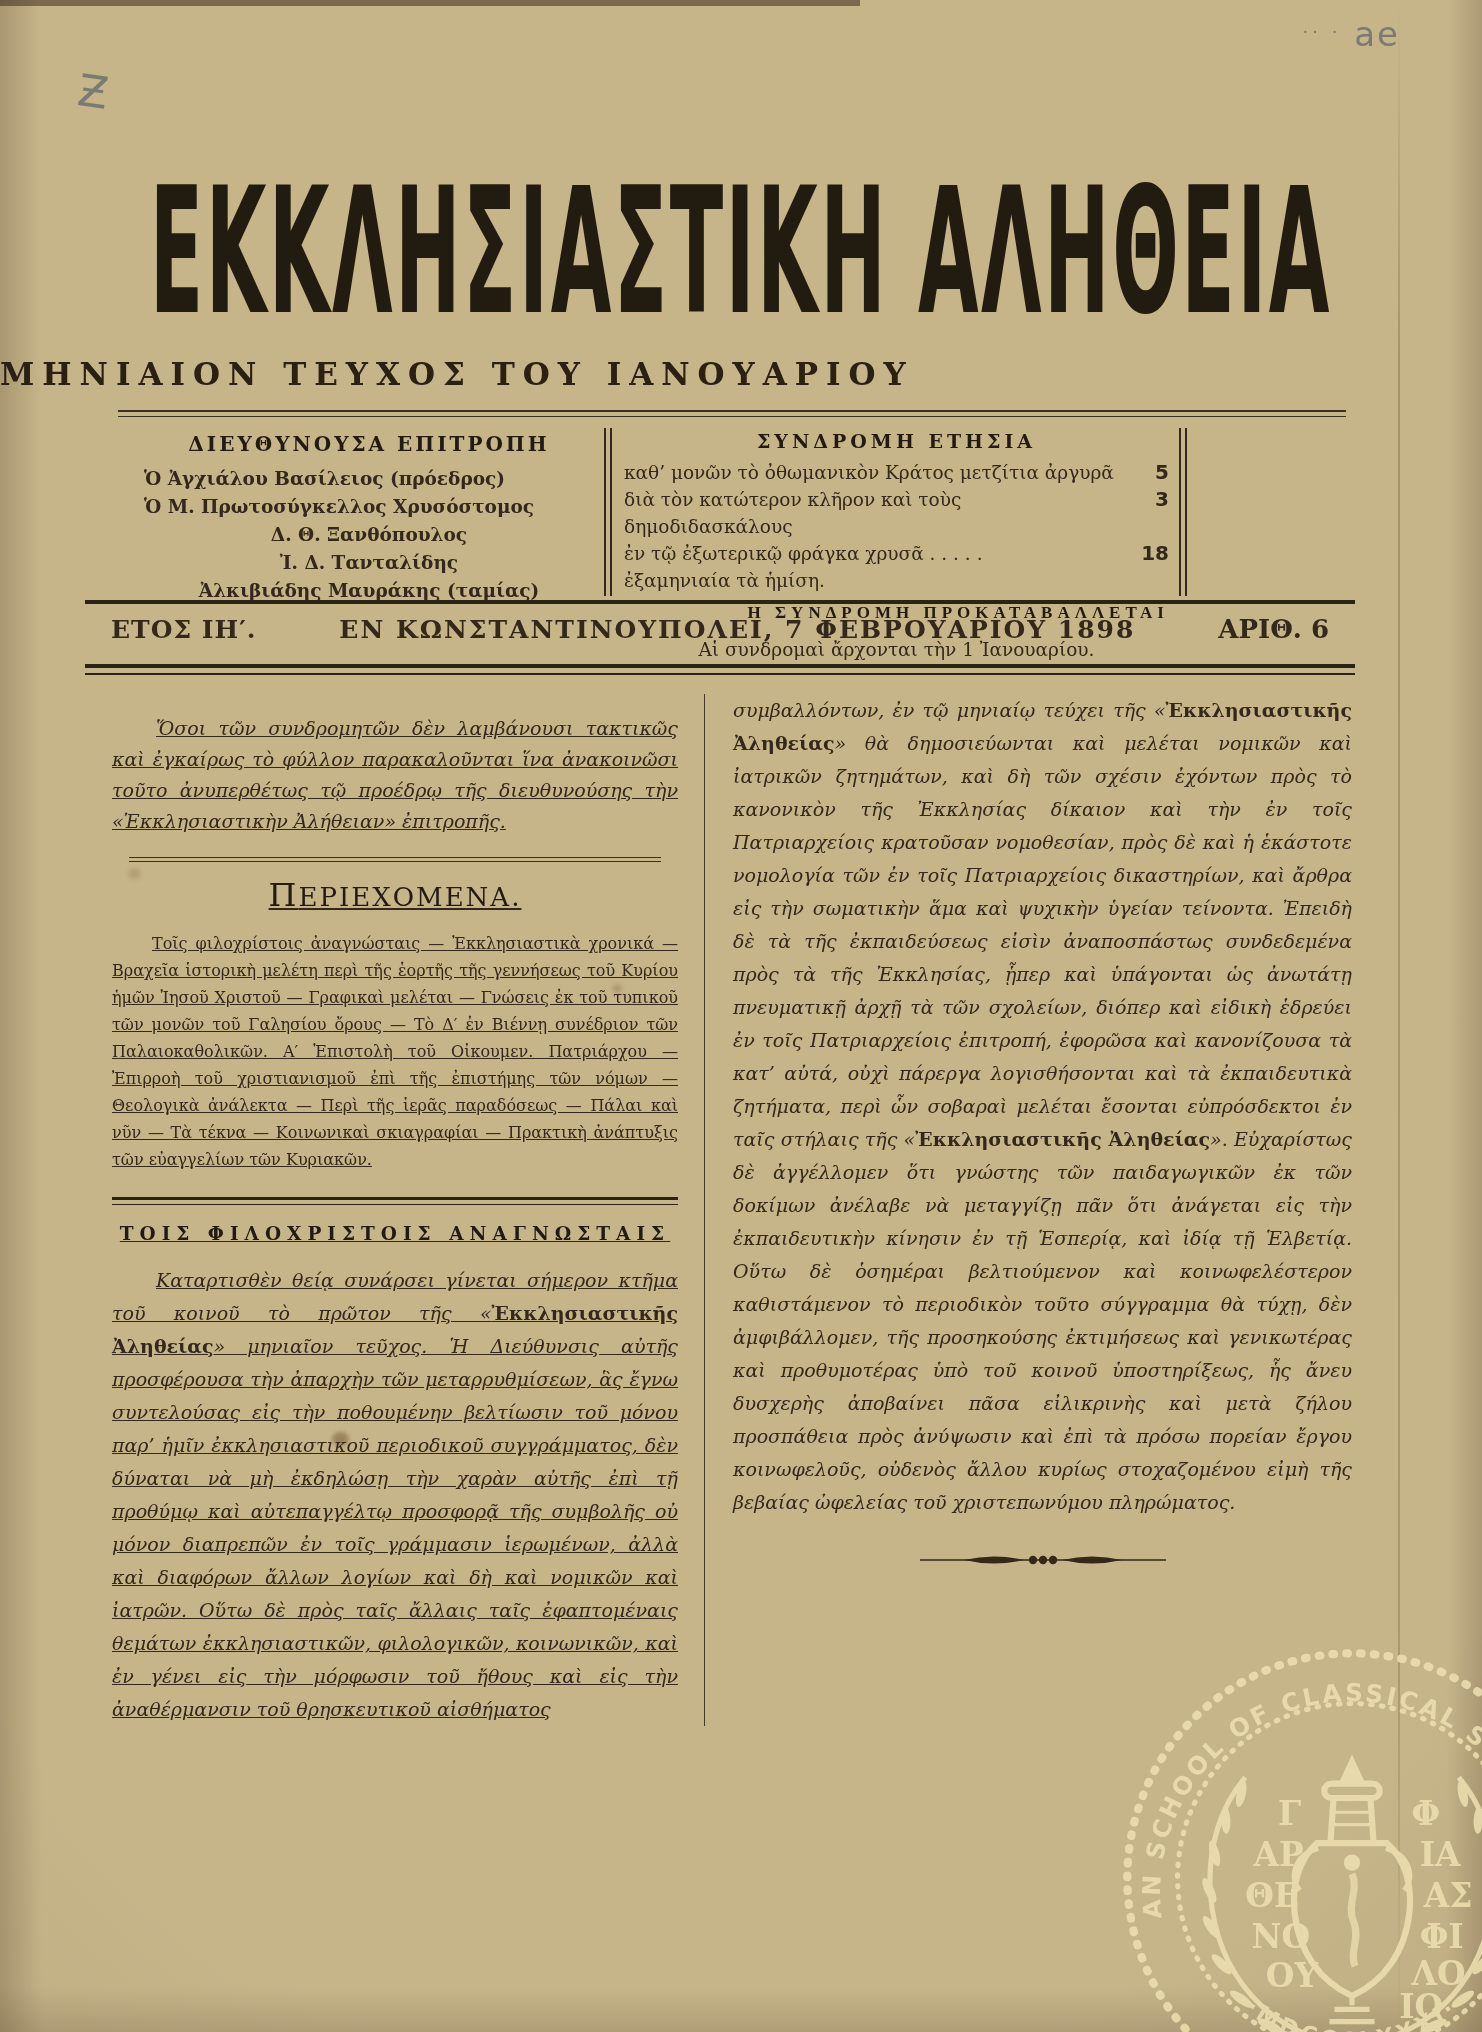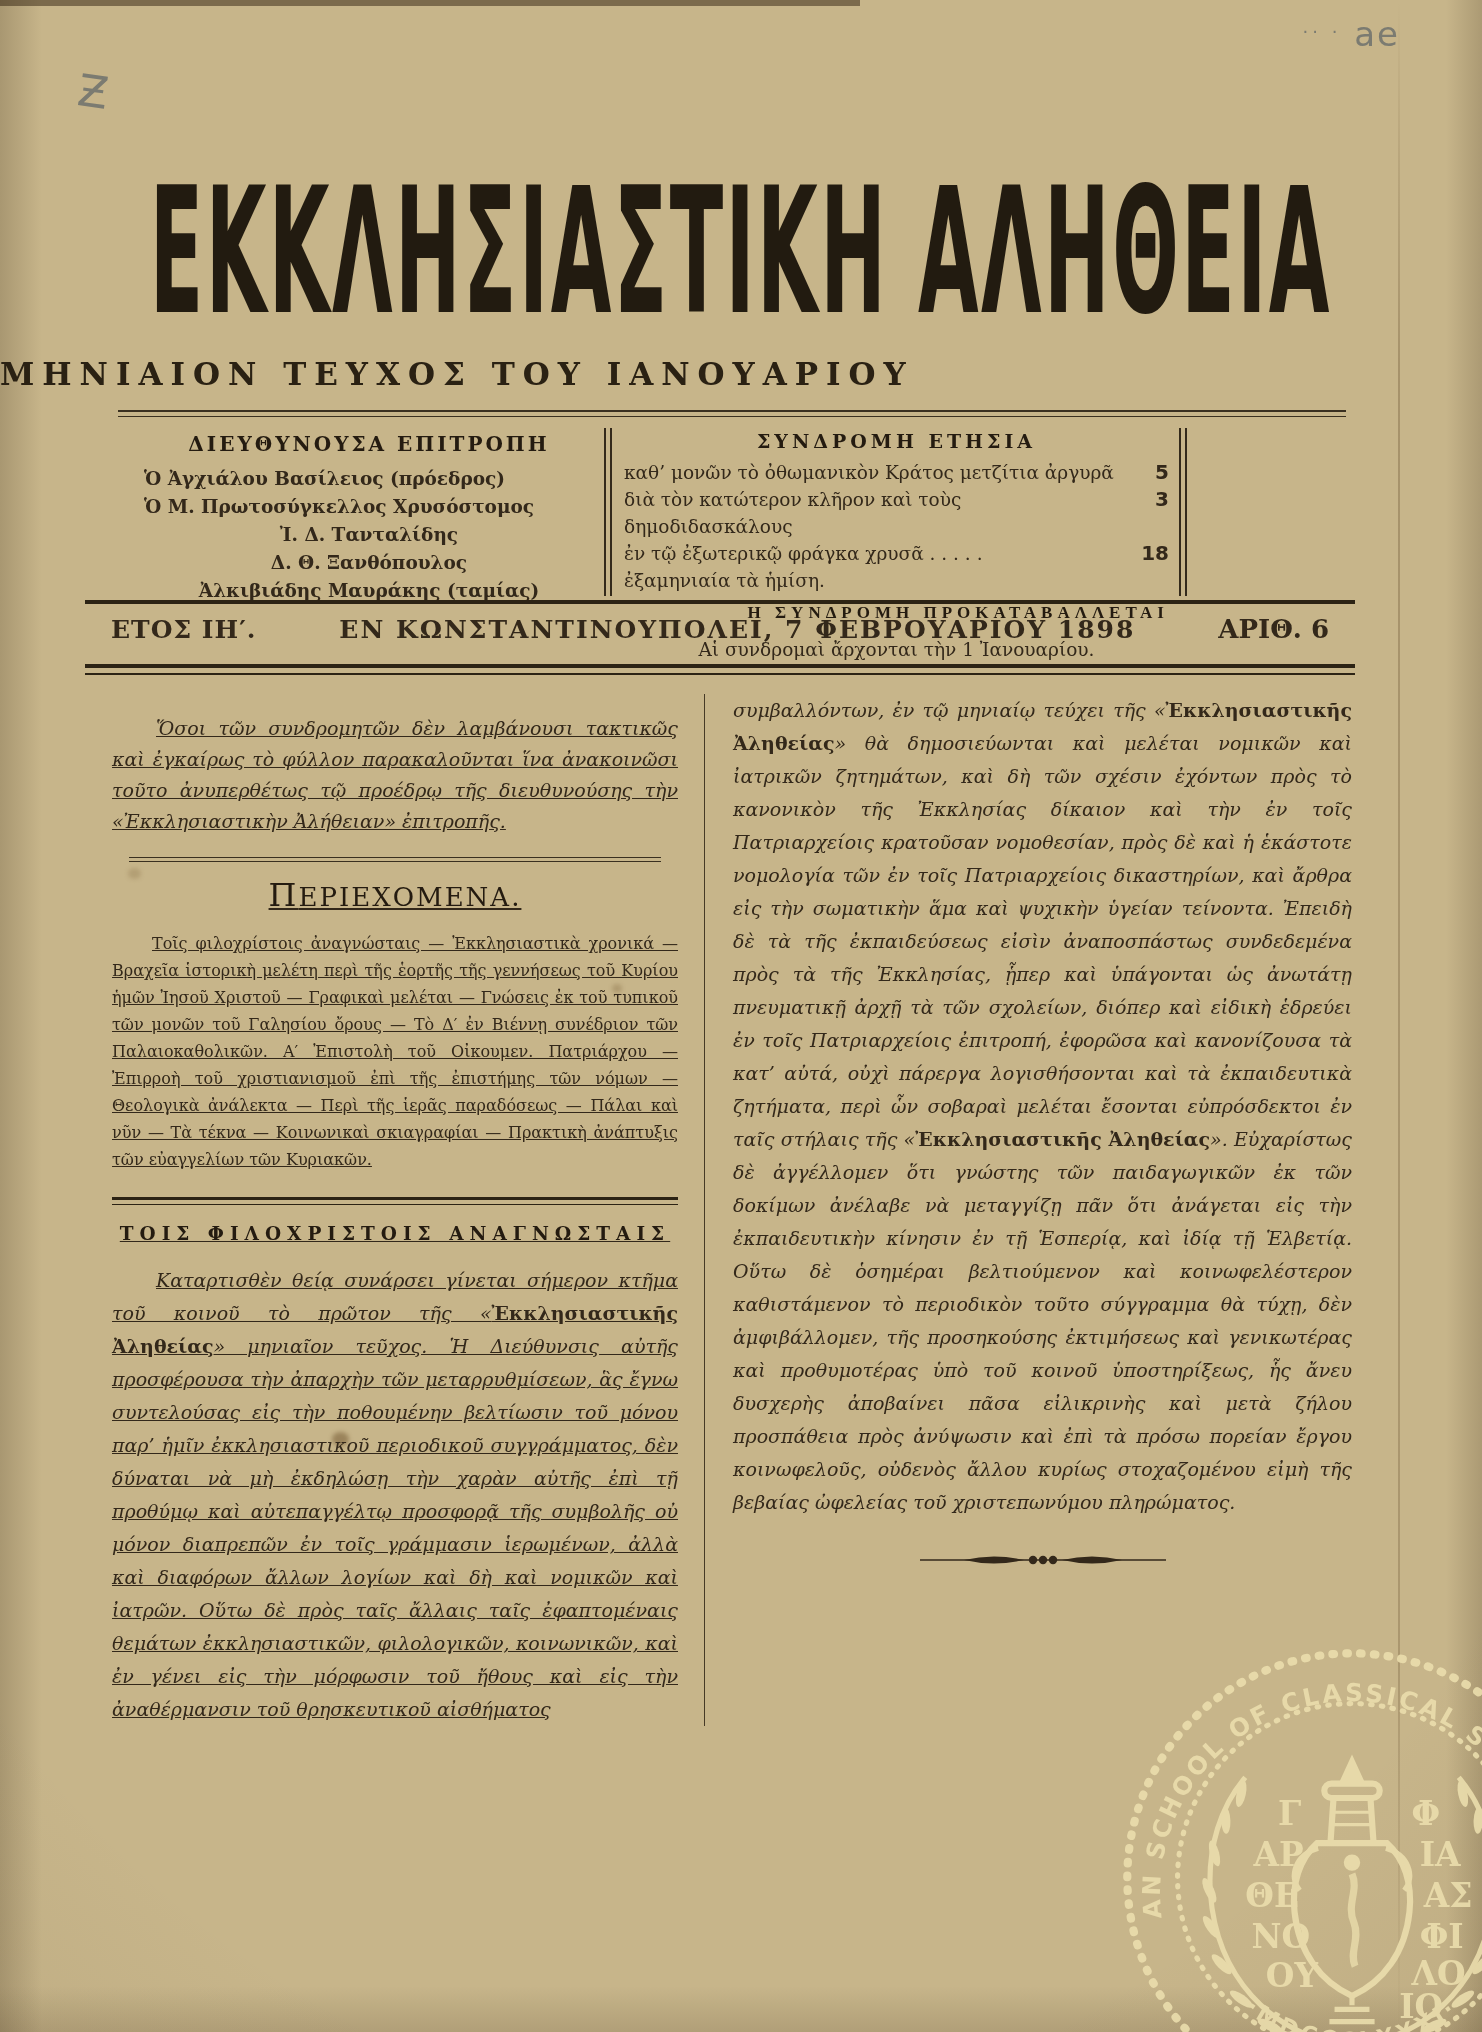--- a/index.html
+++ b/index.html
@@ -99,22 +99,22 @@
   <div class="masthead-title"><span>ΕΚΚΛΗΣΙΑΣΤΙΚΗ ΑΛΗΘΕΙΑ</span></div>
   <div class="masthead-sub">ΜΗΝΙΑΙΟΝ ΤΕΥΧΟΣ ΤΟΥ ΙΑΝΟΥΑΡΙΟΥ</div>
 
   <div class="rule-sub"></div>
 
   <div class="header-row">
     <div class="hdr-left">
       <div class="hdr-h">ΔΙΕΥΘΥΝΟΥΣΑ ΕΠΙΤΡΟΠΗ</div>
       <div class="member">Ὁ Ἀγχιάλου Βασίλειος (πρόεδρος)</div>
       <div class="member">Ὁ Μ. Πρωτοσύγκελλος Χρυσόστομος</div>
+      <div class="member centered">Δ. Θ. Ξανθόπουλος</div>
       <div class="member centered">Ἰ. Δ. Τανταλίδης</div>
-      <div class="member centered">Δ. Θ. Ξανθόπουλος</div>
       <div class="member centered">Ἀλκιβιάδης Μαυράκης (ταμίας)</div>
     </div>
     <div class="vr-double"></div>
     <div class="hdr-right">
       <div class="hdr-h">ΣΥΝΔΡΟΜΗ ΕΤΗΣΙΑ</div>
       <div class="rate">
         <span class="lbl">καθ’ μονῶν τὸ ὀθωμανικὸν Κράτος μετζίτια ἀργυρᾶ</span>
         <span class="val">5</span>
       </div>
       <div class="rate">

